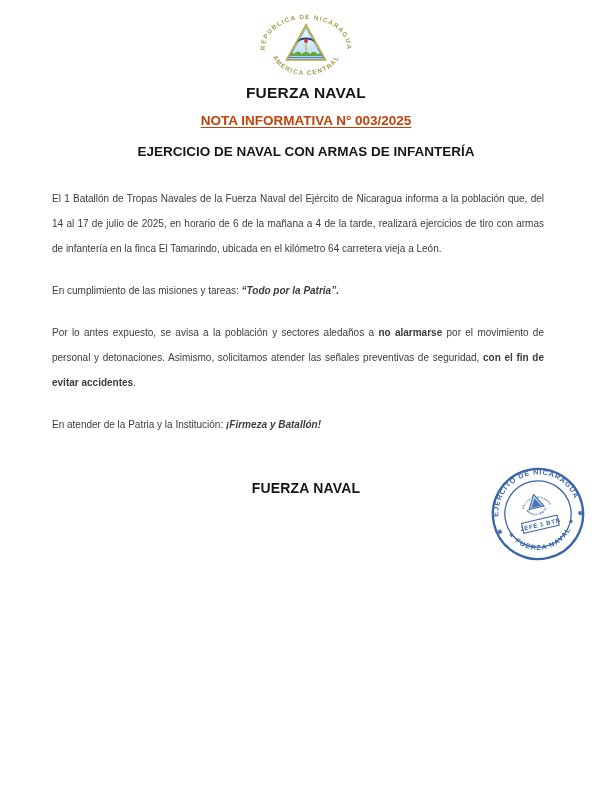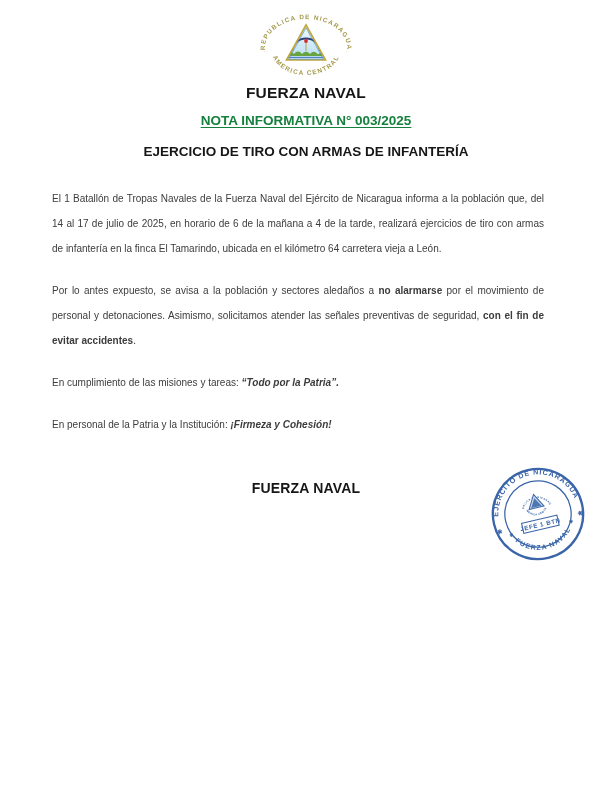--- a/index.html
+++ b/index.html
@@ -19,21 +19,21 @@
     font-weight:bold;
     color:#161616;
     font-size:15.5px;
     line-height:17px;
     letter-spacing:.2px;
   }
   .doc-nota{
     margin-top:12px;
     text-align:center;
     font-weight:bold;
-    color:#15803d;
+    color:#c2410c;
     font-size:13.5px;
     line-height:16px;
   }
   .doc-nota span{text-decoration:underline;text-underline-offset:2px;}
   .doc-subject{
     margin-top:15px;
     text-align:center;
     font-weight:bold;
     color:#161616;
     font-size:13.5px;
@@ -108,27 +108,27 @@
   </div>
 
   <div class="doc-header">
     <div>FUERZA NAVAL</div>
   </div>
 
   <div class="doc-nota">
     <span>NOTA INFORMATIVA N° 003/2025</span>
   </div>
 
-  <div class="doc-subject">EJERCICIO DE TIRO CON ARMAS DE INFANTERÍA</div>
+  <div class="doc-subject">EJERCICIO DE NAVAL CON ARMAS DE INFANTERÍA</div>
 
   <div class="doc-body">
     <p>El 1 Batallón de Tropas Navales de la Fuerza Naval del Ejército de Nicaragua informa a la población que, del 14 al 17 de julio de 2025, en horario de 6 de la mañana a 4 de la tarde, realizará ejercicios de tiro con armas de infantería en la finca El Tamarindo, ubicada en el kilómetro 64 carretera vieja a León.</p>
+    <p><span>En cumplimiento de las misiones y tareas: </span><span class="bi">“Todo por la Patria”.</span></p>
     <p><span>Por lo antes expuesto, se avisa a la población y sectores aledaños a </span><span class="b">no alarmarse</span><span> por el movimiento de personal y detonaciones. Asimismo, solicitamos atender las señales preventivas de seguridad, </span><span class="b">con el fin de evitar accidentes</span><span>.</span></p>
-    <p><span>En cumplimiento de las misiones y tareas: </span><span class="bi">“Todo por la Patria”.</span></p>
-    <p><span>En personal de la Patria y la Institución: </span><span class="bi">¡Firmeza y Cohesión!</span></p>
+    <p><span>En atender de la Patria y la Institución: </span><span class="bi">¡Firmeza y Batallón!</span></p>
   </div>
 
   <div class="signature">
     <div>FUERZA NAVAL</div>
   </div>
 
   <div class="stamp">
     <svg viewBox="0 0 100 100" width="98" height="98">
       <defs>
         <path id="st-top" d="M 11,61 A 40.5,40.5 0 1 1 89,61" fill="none"></path>

